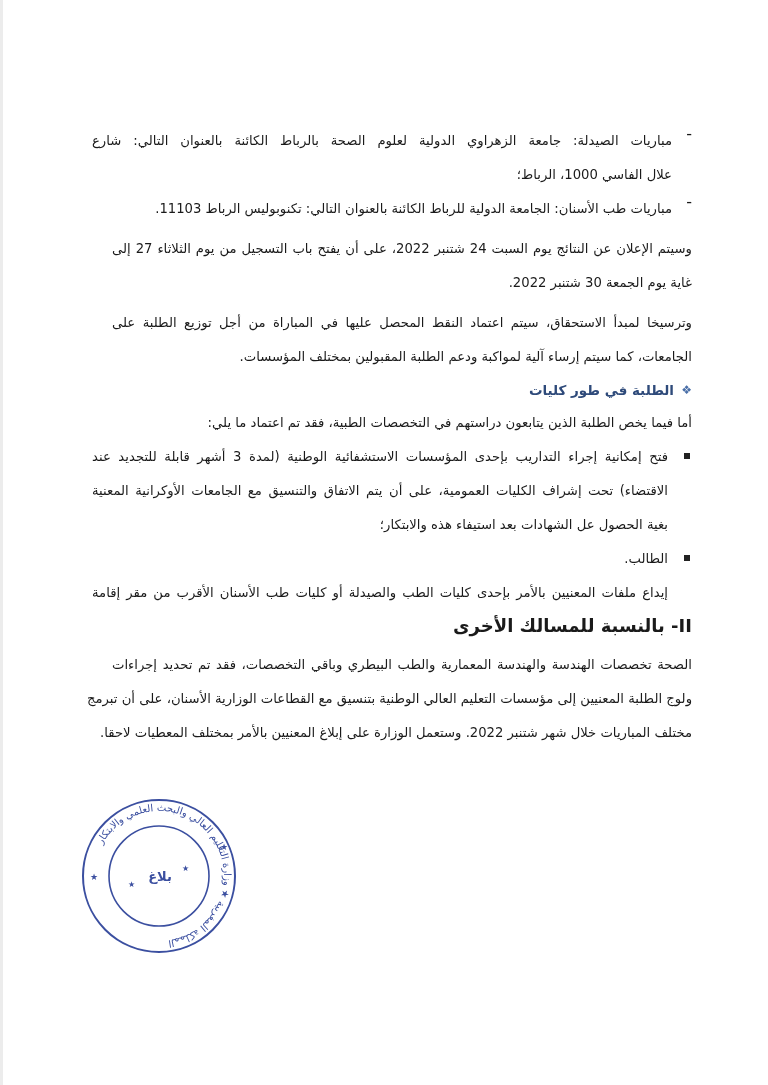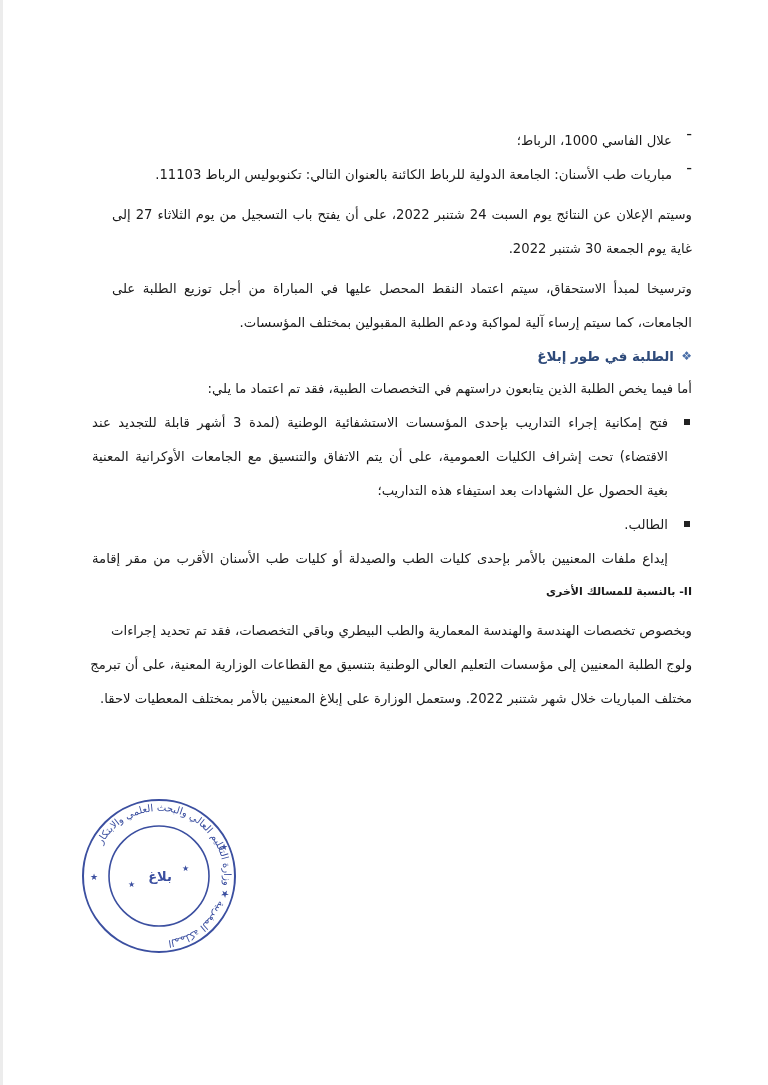--- a/index.html
+++ b/index.html
@@ -10,77 +10,78 @@
   .content { position:absolute; left:92px; right:76px; top:124px; direction:rtl; text-align:justify; }
   .line { font-size:13.2px; line-height:34px; font-weight:normal; white-space:nowrap; }
   .bold { font-weight:bold; }
   .dash-item { position:relative; padding-right:20px; }
   .dash-item .marker { position:absolute; right:0; top:0; font-weight:normal; }
   .bullet-item { position:relative; padding-right:24px; }
   .bullet-item .marker { position:absolute; right:2px; top:13px; width:6px; height:6px; background:#222; }
   .para-gap { margin-top:6px;margin-left:20px; }
   .heading-blue { color:#2e4a7a; font-weight:bold; font-size:13.5px; line-height:32px; padding-right:18px; position:relative; }
   .heading-blue .diamond { position:absolute; right:0; top:0; color:#4a6fa8; font-size:12px; }
-  .heading-black { font-weight:bold; font-size:11px; line-height:32px; }
+  .heading-black { font-weight:bold; font-size:18px; line-height:32px; }
   .fill { text-align-last:justify; }
   .seal { position:absolute; left:78px; top:795px; width:162px; height:162px; }
 </style>
 </head>
 <body>
 
 <div class="page">
   <div class="left-edge"></div>
 
   <div class="content">
 
     <div class="dash-item bold">
       <span class="marker">-</span>
+      <div class="line fill">مباريات الصيدلة: جامعة الزهراوي الدولية لعلوم الصحة بالرباط الكائنة بالعنوان التالي: شارع</div>
       <div class="line">علال الفاسي 1000، الرباط؛</div>
     </div>
 
     <div class="dash-item bold">
       <span class="marker">-</span>
       <div class="line">مباريات طب الأسنان: الجامعة الدولية للرباط الكائنة بالعنوان التالي: تكنوبوليس الرباط 11103.</div>
     </div>
 
     <div class="para-gap">
       <div class="line fill">وسيتم الإعلان عن النتائج يوم السبت 24 شتنبر 2022، على أن يفتح باب التسجيل من يوم الثلاثاء 27 إلى</div>
       <div class="line">غاية يوم الجمعة 30 شتنبر 2022.</div>
     </div>
 
     <div class="para-gap">
       <div class="line fill">وترسيخا لمبدأ الاستحقاق، سيتم اعتماد النقط المحصل عليها في المباراة من أجل توزيع الطلبة على</div>
       <div class="line">الجامعات، كما سيتم إرساء آلية لمواكبة ودعم الطلبة المقبولين بمختلف المؤسسات.</div>
     </div>
 
     <div class="heading-blue">
       <span class="diamond">❖</span>
-      <span>الطلبة في طور إبلاغ</span>
+      <span>الطلبة في طور كليات</span>
     </div>
 
     <div class="line">أما فيما يخص الطلبة الذين يتابعون دراستهم في التخصصات الطبية، فقد تم اعتماد ما يلي:</div>
 
     <div class="bullet-item">
       <span class="marker"></span>
       <div class="line fill">فتح إمكانية إجراء التداريب بإحدى المؤسسات الاستشفائية الوطنية (لمدة 3 أشهر قابلة للتجديد عند</div>
       <div class="line fill">الاقتضاء) تحت إشراف الكليات العمومية، على أن يتم الاتفاق والتنسيق مع الجامعات الأوكرانية المعنية</div>
-      <div class="line">بغية الحصول عل الشهادات بعد استيفاء هذه التداريب؛</div>
+      <div class="line">بغية الحصول عل الشهادات بعد استيفاء هذه والابتكار؛</div>
     </div>
 
     <div class="bullet-item">
       <span class="marker"></span>
       <div class="line">الطالب.</div>
       <div class="line fill">إيداع ملفات المعنيين بالأمر بإحدى كليات الطب والصيدلة أو كليات طب الأسنان الأقرب من مقر إقامة</div>
     </div>
 
     <div class="heading-black">II- بالنسبة للمسالك الأخرى</div>
 
     <div class="para-gap">
-      <div class="line fill">وبخصوص تخصصات الهندسة والهندسة المعمارية والطب البيطري وباقي التخصصات، فقد تم تحديد إجراءات</div>
-      <div class="line fill">ولوج الطلبة المعنيين إلى مؤسسات التعليم العالي الوطنية بتنسيق مع القطاعات الوزارية المعنية، على أن تبرمج</div>
+      <div class="line fill">الصحة تخصصات الهندسة والهندسة المعمارية والطب البيطري وباقي التخصصات، فقد تم تحديد إجراءات</div>
+      <div class="line fill">ولوج الطلبة المعنيين إلى مؤسسات التعليم العالي الوطنية بتنسيق مع القطاعات الوزارية الأسنان، على أن تبرمج</div>
       <div class="line">مختلف المباريات خلال شهر شتنبر 2022. وستعمل الوزارة على إبلاغ المعنيين بالأمر بمختلف المعطيات لاحقا.</div>
     </div>
   </div>
 
   <svg class="seal" viewBox="0 0 162 162">
     <defs>
       <path id="sealArc" d="M 16 81 A 65 65 0 1 1 146 81 A 65 65 0 1 1 16 81"></path>
     </defs>
     <circle cx="81" cy="81" r="76" fill="none" stroke="#3b4fa0" stroke-width="2"></circle>
     <circle cx="81" cy="81" r="50" fill="none" stroke="#3b4fa0" stroke-width="1.6"></circle>

